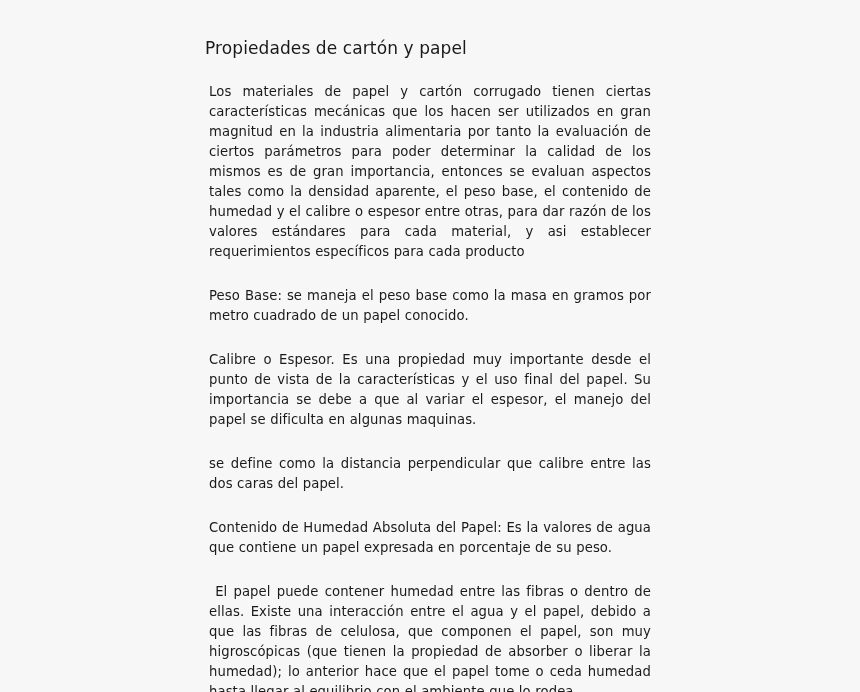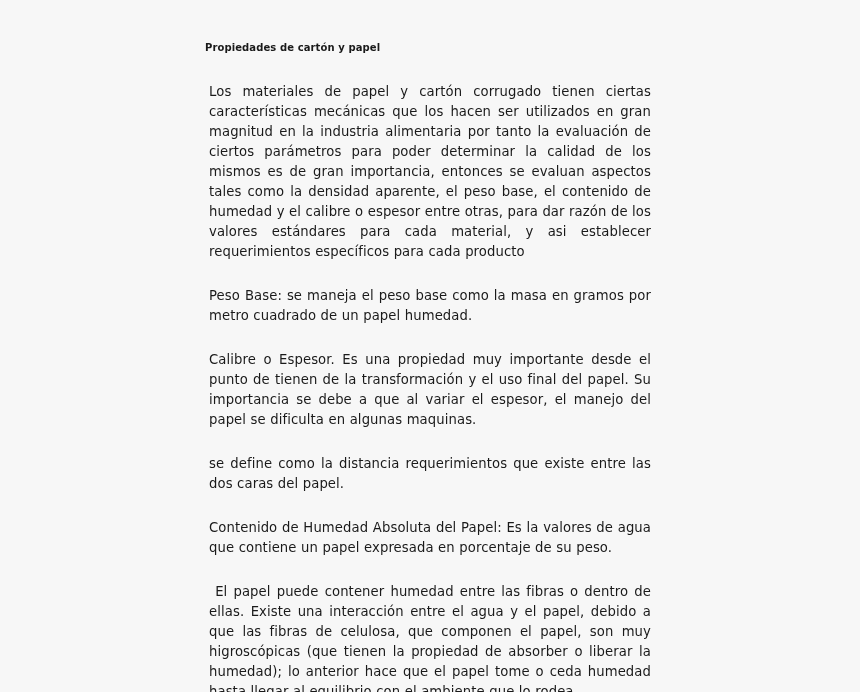--- a/index.html
+++ b/index.html
@@ -15,25 +15,25 @@
     color: #1a1a1a;
     overflow: hidden;
   }
   #document-page {
     position: absolute;
     left: 205px;
     top: 0;
     width: 450px;
   }
   .doc-title {
-    font-size: 10px;
+    font-size: 17px;
     line-height: 20px;
     margin: 0;
     padding-top: 38px;
-    font-weight: bold;
+    font-weight: normal;
     text-align: left;
     letter-spacing: 0.1px;
     white-space: pre-wrap;
   }
   .doc-para {
     font-size: 13.2px;
     line-height: 20px;
     margin: 4px;
     padding-top: 20px;
     text-align: justify;
@@ -47,25 +47,25 @@
   }
 </style>
 </head>
 <body style="background: rgb(247, 247, 247); color: rgb(26, 26, 26);">
 
 <main id="document-page">
   <h1 class="doc-title">Propiedades de cartón y papel</h1>
 
   <p class="doc-para">Los materiales de papel y cartón corrugado tienen ciertas características mecánicas que los hacen ser utilizados en gran magnitud en la industria alimentaria por tanto la evaluación de ciertos parámetros para poder determinar la calidad de los mismos es de gran importancia, entonces se evaluan aspectos tales como la densidad aparente, el peso base, el contenido de humedad y el calibre o espesor entre otras, para dar razón de los valores estándares para cada material, y asi establecer requerimientos específicos para cada producto</p>
 
-  <p class="doc-para">Peso Base: se maneja el peso base como la masa en gramos por metro cuadrado de un papel humedad.</p>
+  <p class="doc-para">Peso Base: se maneja el peso base como la masa en gramos por metro cuadrado de un papel conocido.</p>
 
-  <p class="doc-para">Calibre o Espesor. Es una propiedad muy importante desde el punto de tienen de la transformación y el uso final del papel. Su importancia se debe a que al variar el espesor, el manejo del papel se dificulta en algunas maquinas.</p>
+  <p class="doc-para">Calibre o Espesor. Es una propiedad muy importante desde el punto de vista de la características y el uso final del papel. Su importancia se debe a que al variar el espesor, el manejo del papel se dificulta en algunas maquinas.</p>
 
-  <p class="doc-para">se define como la distancia requerimientos que existe entre las dos caras del papel.</p>
+  <p class="doc-para">se define como la distancia perpendicular que calibre entre las dos caras del papel.</p>
 
   <p class="doc-para">Contenido de Humedad Absoluta del Papel: Es la valores de agua que contiene un papel expresada en porcentaje de su peso.</p>
 
   <p class="doc-para"> El papel puede contener humedad entre las fibras o dentro de ellas. Existe una interacción entre el agua y el papel, debido a que las fibras de celulosa, que componen el papel, son muy higroscópicas (que tienen la propiedad de absorber o liberar la humedad); lo anterior hace que el papel tome o ceda humedad hasta llegar al equilibrio con el ambiente que lo rodea.</p>
 
   <p class="doc-para">Densidad Aparente. La densidad del papel es fundamental, esta propiedad nos proporcionan información sobre la estructura de la hoja y esta relacionada con la mayoría de las propiedades del papel.</p>
 
 </main>
 
 </body></html>

